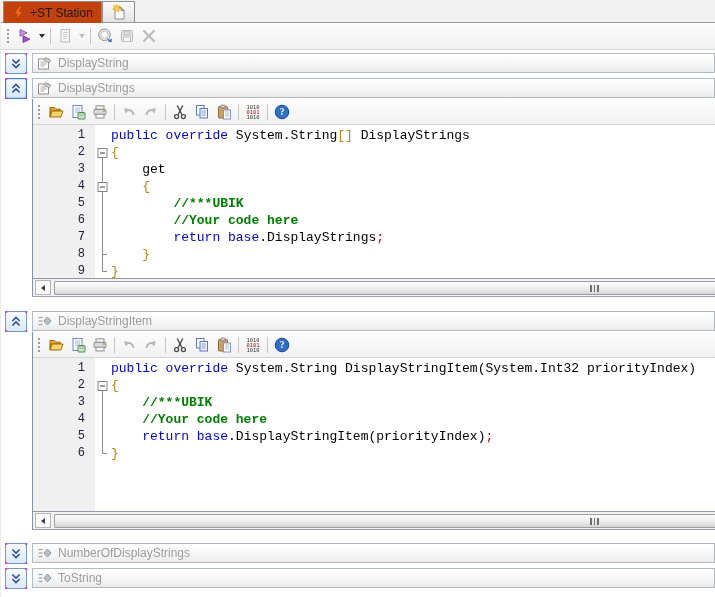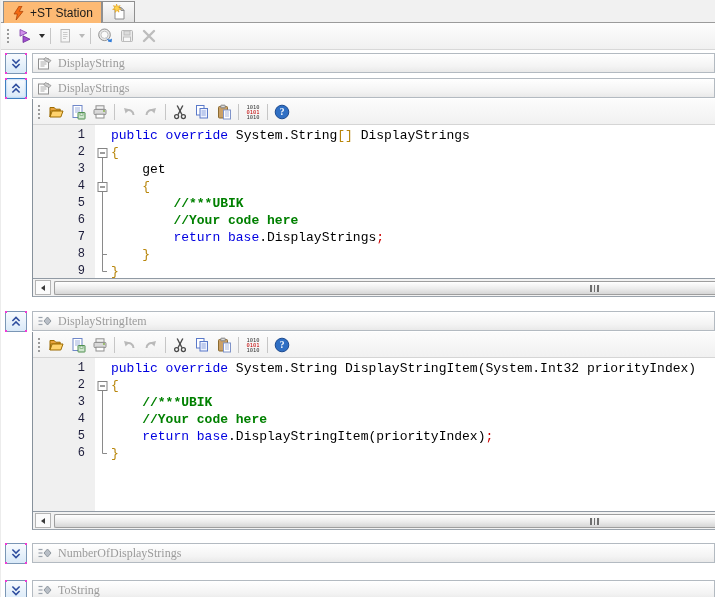--- a/index.html
+++ b/index.html
@@ -6,41 +6,41 @@
   body{width:715px;height:597px;overflow:hidden;background:#fff;
        font-family:"Liberation Sans",sans-serif;font-size:12px;color:#222;}
   .app{position:relative;width:715px;height:597px;border-left:1px solid #ececec;box-sizing:border-box;}
 
   
   .tabbar{height:23px;background:#f1f1f1;border-bottom:1px solid #9b9b9b;
           display:flex;align-items:flex-end;padding-left:2px;box-sizing:border-box;}
   .tab{display:flex;align-items:center;gap:5px;padding:0 8px;height:21px;
        border:1px solid #8f8f8f;border-bottom:none;background:linear-gradient(#fafafa,#e4e4e4);
        box-sizing:border-box;position:relative;}
-  .tab.active{background:#fdba74;height:22px;z-index:2;margin-bottom:-1px;}
+  .tab.active{background:#c2410c;height:22px;z-index:2;margin-bottom:-1px;}
   .tab .icn{display:flex;align-items:center;}
   .tablabel{color:#1a1a1a;white-space:nowrap;}
 
   
   .maintb{height:27px;background:linear-gradient(#fdfdfd,#f0f0f0);
           border-bottom:1px solid #d8d8d8;display:flex;align-items:center;
           padding-left:3px;box-sizing:border-box;}
   .grip{width:5px;height:18px;margin:0 4px 0 1px;
         background-image:radial-gradient(#9a9a9a 1px,transparent 1.1px);
         background-size:4px 4px;background-position:1px 1px;}
   .tbtn{width:22px;height:22px;display:flex;align-items:center;justify-content:center;}
   .ddcaret{width:11px;height:22px;display:flex;align-items:center;justify-content:center;}
   .ddcaret i{width:0;height:0;border-left:3.5px solid transparent;border-right:3.5px solid transparent;
              border-top:4px solid #2b2b2b;}
   .ddcaret.dis i{border-top-color:#b9b9b9;}
   .sep{width:1px;height:16px;background:#c6c6c6;margin:0 3px;}
 
   
   .sections{padding-top:3px;}
-  .secrow{display:flex;align-items:flex-start;padding-left:4px;height:21px;margin-bottom:0;font-family:Liberation Serif, serif;}
+  .secrow{display:flex;align-items:flex-start;padding-left:4px;height:21px;margin-bottom:0;}
   .collapse-btn{width:22px;height:21px;margin-right:5px;position:relative;
         border:1px solid #7a96b5;background:linear-gradient(#f8fbfe,#d9e9f8);
         box-sizing:border-box;display:flex;align-items:center;justify-content:center;}
   .collapse-btn.focused{border-color:#3f7fc1;box-shadow:0 0 2px #7ab2e8 inset;}
   .dot{position:absolute;width:2px;height:2px;background:#f23ad6;}
   .dot.tl{left:-1px;top:-1px}.dot.tr{right:-1px;top:-1px}
   .dot.bl{left:-1px;bottom:-1px}.dot.br{right:-1px;bottom:-1px}
   .sechdr{flex:1;height:20px;border:1px solid #b3bac1;box-sizing:border-box;
         background:linear-gradient(#ffffff,#f3f3f3 70%,#e9e9e9);
         display:flex;align-items:center;gap:6px;padding-left:4px;min-width:0;}
@@ -625,21 +625,21 @@
           </div>
           <div class="sb-thumb">
             <span class="sb-grip">
               <i></i>
               <i></i>
               <i></i>
             </span>
           </div>
         </div>
       </div>
-      <div class="secrow" style="margin-bottom: 16px;">
+      <div class="secrow" style="margin-bottom: 4px;">
         <div class="collapse-btn">
           <span class="dot tl"></span>
           <span class="dot tr"></span>
           <span class="dot bl"></span>
           <span class="dot br"></span>
           <div class="icn">
             <svg width="22" height="19" viewBox="0 0 22 21">
               <g fill="none" stroke="#2e4d9e" stroke-width="1.7">
                 <path d="M7 6 L11 10 L15 6"></path>
                 <path d="M7 11 L11 15 L15 11"></path>

